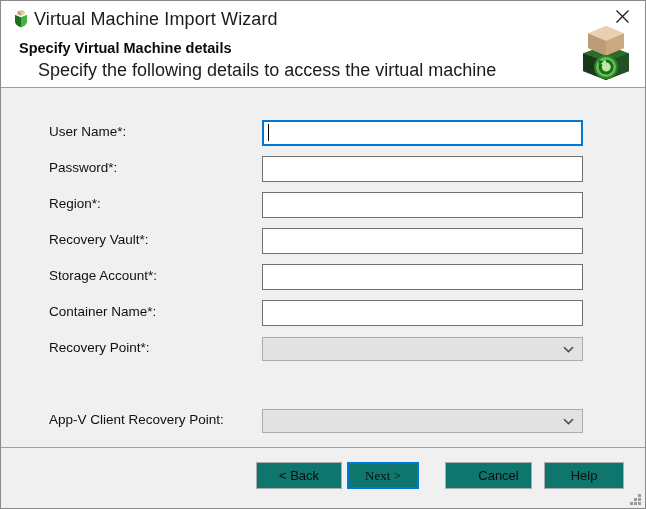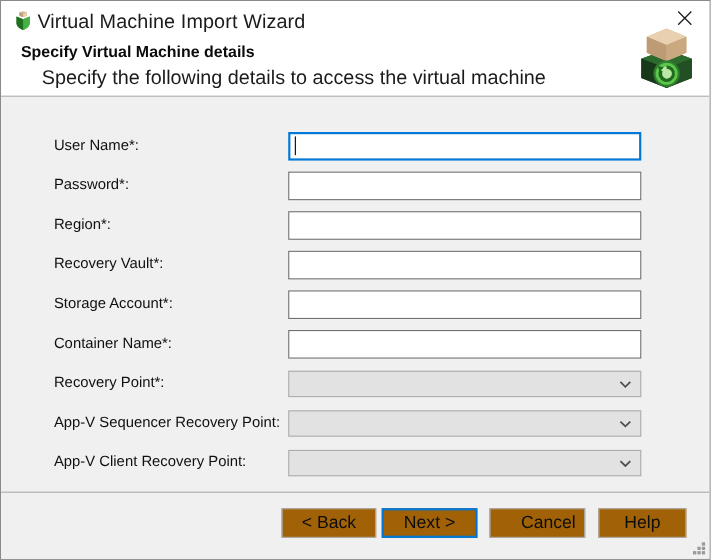--- a/index.html
+++ b/index.html
@@ -170,37 +170,37 @@
   .buttonbar {
     position: relative;
     flex: 0 0 60px;
     background: #f0f0f0;
   }
   .btn {
     position: absolute;
     top: 14px;
     height: 27px;
     box-sizing: border-box;
-    background: #a16207;
+    background: #0f766e;
     border: 1px solid #adadad;
     font-family: "Liberation Sans", sans-serif;
-    font-size: 16px;
+    font-size: 13px;
     color: #0d0d0d;
     display: flex;
     align-items: center;
     justify-content: center;
     cursor: default;
     white-space: nowrap;
     text-align: right;
   }
   .btn.focused {
     border: 2px solid #0078d7;
   }
   #btn-back   { left: 255px; width: 86px; }
-  #btn-next   { left: 346px; width: 87px; }
+  #btn-next   { left: 346px; width: 72px; font-family: Liberation Serif, serif; }
   #btn-cancel { left: 444px; width: 87px; padding-left: 20px; }
   #btn-help   { left: 543px; width: 80px; }
 
   .resize-grip {
     position: absolute;
     right: 3px;
     bottom: 3px;
     width: 13px;
     height: 13px;
   }
@@ -281,31 +281,20 @@
       <div class="form-row" style="top: 154px;">
         <div class="field-label">Storage Account*:</div>
         <input type="text" class="field-input" value="" style="">
       </div>
       <div class="form-row" style="top: 190px;">
         <div class="field-label">Container Name*:</div>
         <input type="text" class="field-input" value="" style="">
       </div>
       <div class="form-row" style="top: 226px;">
         <div class="field-label">Recovery Point*:</div>
-        <div class="field-select" style="top: 1px;">
-          <span style="position: absolute; left: 6px; top: 3px; font-size: 13px; color: rgb(109, 109, 109);"></span>
-          <span class="chevron">
-            <svg width="11" height="7" viewBox="0 0 11 7">
-              <path d="M1 1.2 L5.5 5.6 L10 1.2" fill="none" stroke="#4d4d4d" stroke-width="1.6"></path>
-            </svg>
-          </span>
-        </div>
-      </div>
-      <div class="form-row" style="top: 262px;">
-        <div class="field-label">App-V Sequencer Recovery Point:</div>
         <div class="field-select" style="top: 1px;">
           <span style="position: absolute; left: 6px; top: 3px; font-size: 13px; color: rgb(109, 109, 109);"></span>
           <span class="chevron">
             <svg width="11" height="7" viewBox="0 0 11 7">
               <path d="M1 1.2 L5.5 5.6 L10 1.2" fill="none" stroke="#4d4d4d" stroke-width="1.6"></path>
             </svg>
           </span>
         </div>
       </div>
       <div class="form-row" style="top: 298px;">

